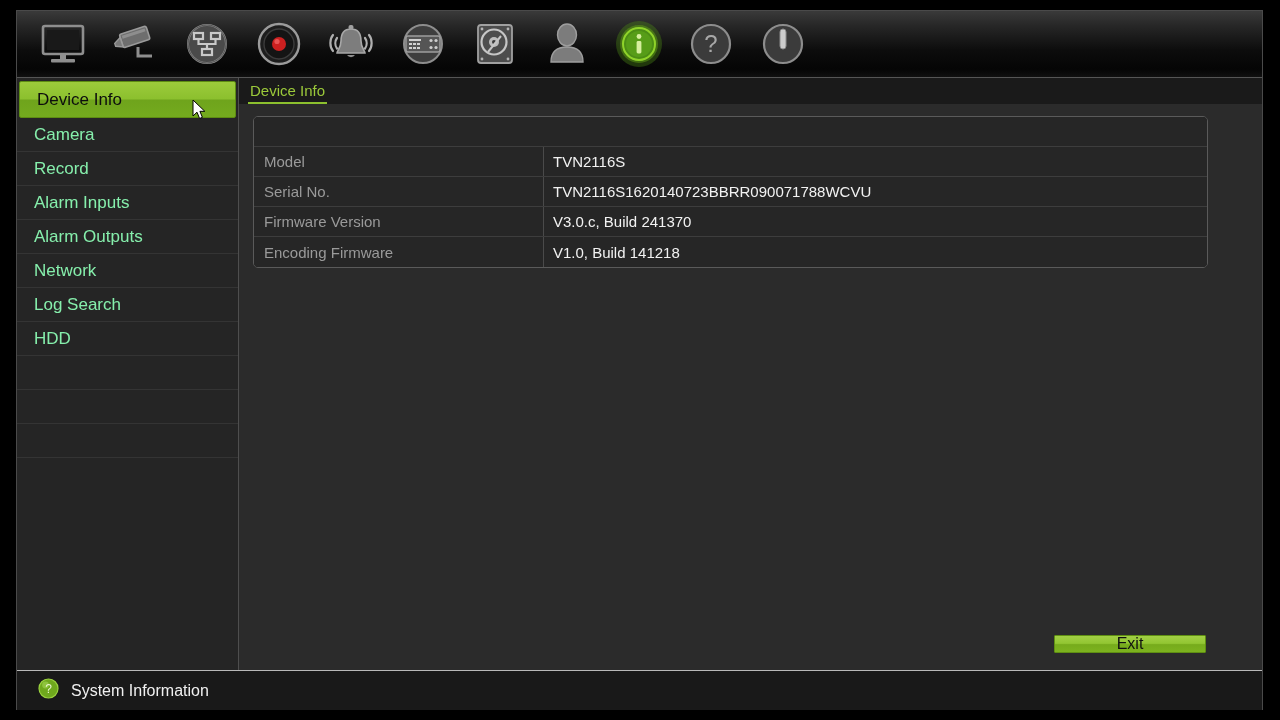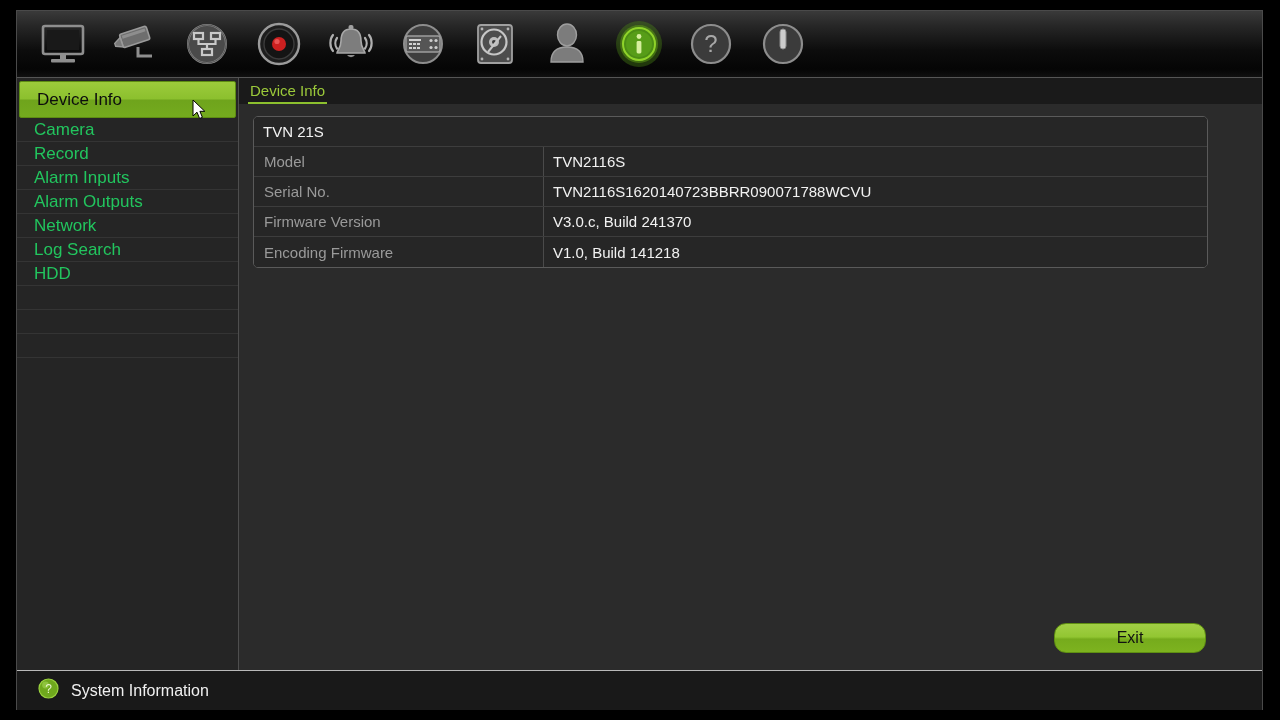--- a/index.html
+++ b/index.html
@@ -47,24 +47,24 @@
 
   
   .sidebar {
     width: 222px; flex: 0 0 222px;
     background: #252525;
     border-right: 1px solid #4e4e4e;
     padding-top: 3px;
     position: relative;
   }
   .side-item {
-    height: 24px;
+    height: 34px;
     display: flex; align-items: center;
     padding-left: 17px;
-    color: #22c55e;
+    color: #86efac;
     font-size: 17px;
     border-bottom: 1px solid #343434;
     cursor: pointer;
     position: relative;
   }
   .side-item.active {
     background: linear-gradient(to bottom, #9ccb3b 0%, #8cc02e 48%, #6fa41c 52%, #74ab1e 100%);
     color: #0d0d0d;
     border: 1px solid #5d8c12;
     border-radius: 2px;
@@ -136,24 +136,24 @@
     color: #f2f2f2;
     font-size: 15px;
   }
 
   
   .exit-wrap {
     position: absolute;
     right: 56px; bottom: 17px;
   }
   .exit-btn {
-    width: 152px; height: 30px;
+    width: 152px; height: 18px;
     background: linear-gradient(to bottom, #a2cf45 0%, #92c632 46%, #76ab1c 54%, #7db31f 100%);
     border: 1px solid #5f8f12;
-    border-radius: 12px;
+    border-radius: 1px;
     color: #111;
     font-size: 16px;
     display: flex; align-items: center; justify-content: center;
     cursor: pointer;
   }
 
   
   .statusbar {
     height: 40px; flex: 0 0 40px;
     background: #191919;
@@ -344,21 +344,20 @@
 
       <div class="tabbar">
         <div class="tab">Device Info</div>
       </div>
 
       <div class="panel">
 
         <div class="info-table">
 
           <div class="info-row">
-            <div class="info-value">TVN 21S</div>
           </div>
 
           <div class="info-row">
             <div class="info-label">Model</div>
             <div class="info-value">TVN2116S</div>
           </div>
 
           <div class="info-row">
             <div class="info-label">Serial No.</div>
             <div class="info-value">TVN2116S1620140723BBRR090071788WCVU</div>

